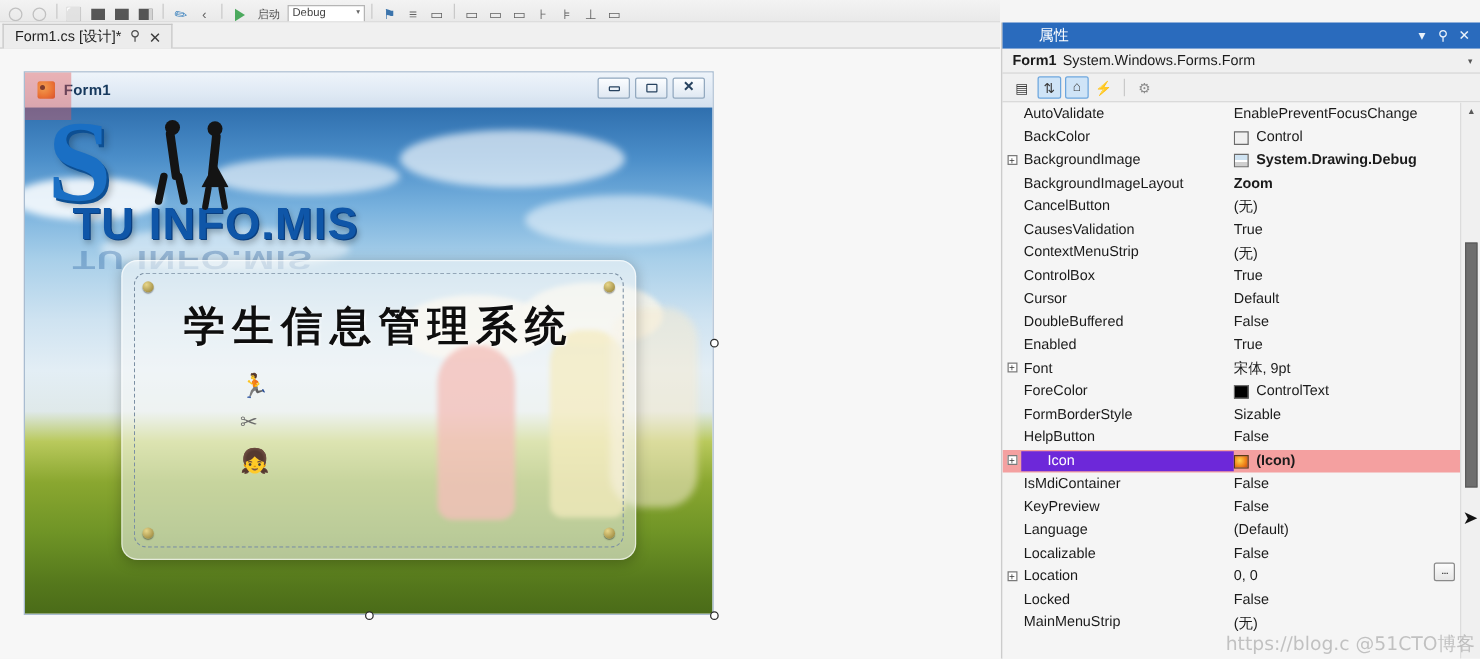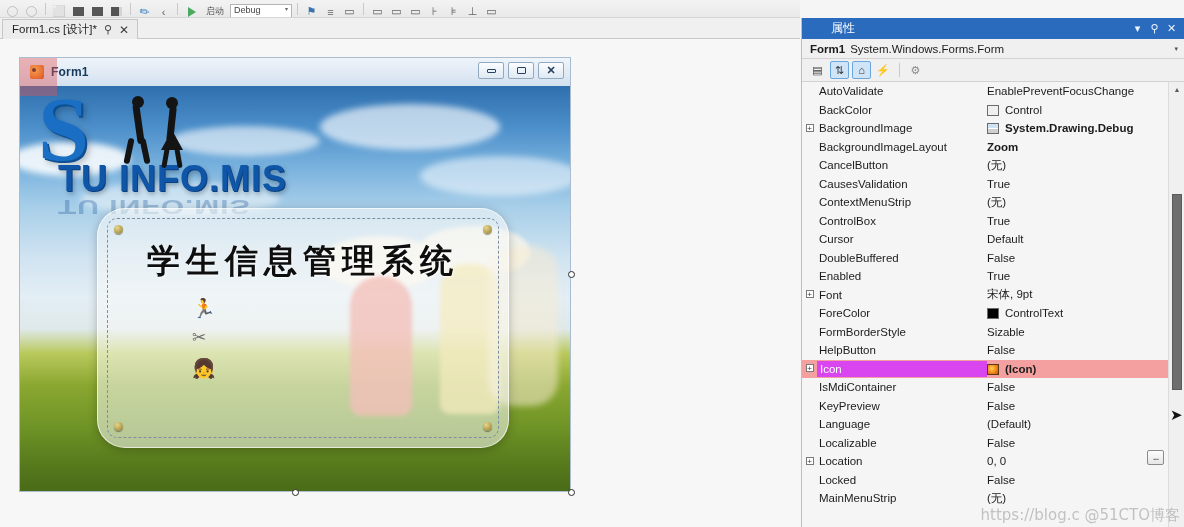--- a/index.html
+++ b/index.html
@@ -142,21 +142,21 @@
     font-family: "Liberation Sans", sans-serif;
   }
   .people { position:absolute; background:#141414; }
   
   .hatfig { position:absolute; border-radius:50% 50% 45% 45%; }
 
   
   #panel {
     position: absolute; left: 77px; top: 122px; width: 412px; height: 240px;
     background: rgba(250,250,248,.55);
-    border-radius: 28px;
+    border-radius: 13px;
     box-shadow: 0 2px 10px rgba(0,0,0,.25);
     border: 1px solid rgba(255,255,255,.65);
   }
   #panel-dash {
     position: absolute; left: 9px; top: 9px; right: 9px; bottom: 9px;
     border: 1.5px dashed #7b8fa3; border-radius: 10px;
   }
   .screw {
     position: absolute; width: 9px; height: 9px; border-radius: 50%;
     background: radial-gradient(circle at 35% 30%, #e8d68a, #8d7a31);
@@ -250,22 +250,22 @@
   }
   .sw.icoimg {
     background: radial-gradient(circle at 38% 38%, #ffd24d 0%, #f0871b 55%, #c94a10 100%);
     border-color: #5a3a16;
   }
   
   #row-icon {
     background: #f4a0a0;
   }
   #row-icon .namecell {
-    background: #d946ef; color: #fff; width: 170px; flex: 0 0 auto;
-    height: 16px; display: flex; align-items: center; padding-left: 3px;
+    background: #6d28d9; color: #fff; width: 170px; flex: 0 0 auto;
+    height: 16px; display: flex; align-items: center; padding-left: 21px;
     overflow: hidden; white-space: nowrap;
   }
   #ellipsis-btn {
     position: absolute; right: 20px; top: 368px;
     width: 17px; height: 15px; border: 1px solid #8a8a8a; border-radius: 2px;
     background: linear-gradient(#fcfcfc,#e6e6e6);
     font-size: 10px; color: #333; line-height: 12px; text-align: center;
     letter-spacing: -1px;
   }
   

